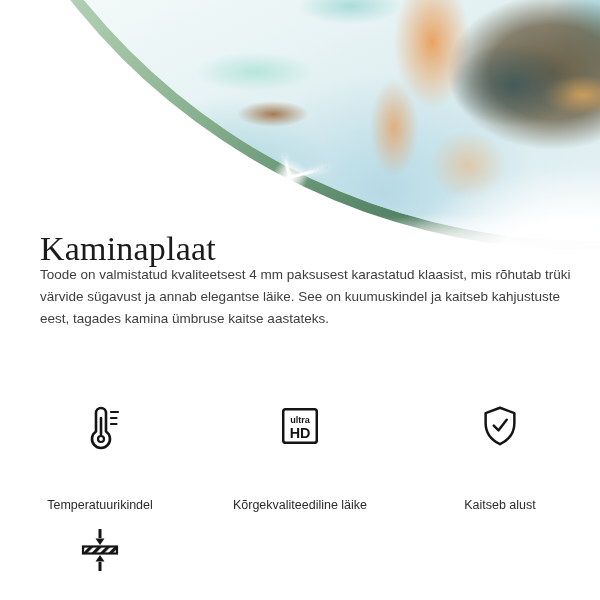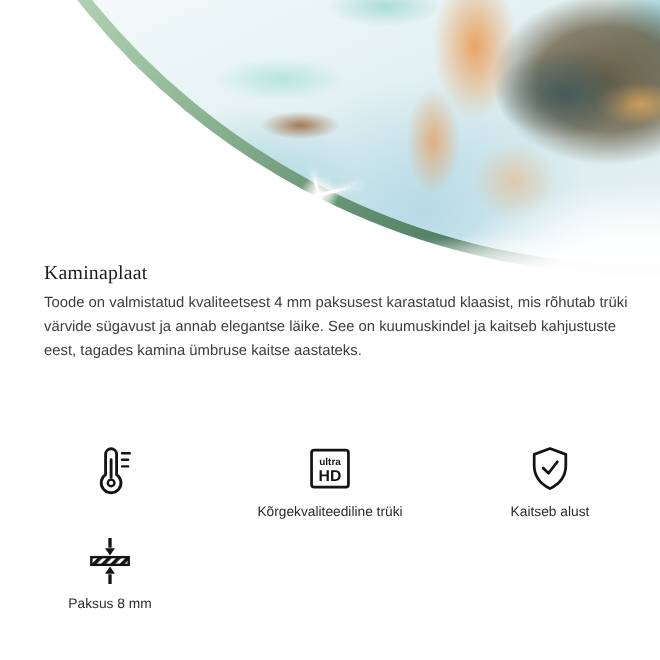--- a/index.html
+++ b/index.html
@@ -71,40 +71,40 @@
     background: linear-gradient(90deg, rgba(255,255,255,0) 0%, #fff 30%, #fff 70%, rgba(255,255,255,0) 100%);
     box-shadow: 0 0 5px rgba(255,255,255,0.9);
   }
 
   
   .content { position: absolute; left: 40px; top: 233px; width: 540px; }
   h1 {
     margin: 0;
     font-family: "Liberation Serif", serif;
     font-weight: 400;
-    font-size: 18px;
+    font-size: 34px;
     line-height: 31px;
     color: #1b1b1b;
     letter-spacing: 0.2px;
   }
   .intro {
     margin: 0 0 0 0;
     font-size: 13.5px;
     line-height: 22px;
     color: #3d3d3d;
   }
 
   
   .features {
     position: absolute; left: 0; top: 402px; width: 600px;
     display: grid;
     grid-template-columns: repeat(3, 1fr);
     row-gap: 14px;
   }
-  .feature { display: flex; flex-direction: column; align-items: center; }
+  .feature { display: flex; flex-direction: column; align-items: center; gap: 40px; }
   .icon-box { height: 48px; display: flex; align-items: center; justify-content: center; }
   .feature .label {
     margin-top: 8px;
     font-size: 12.5px;
     color: #2b2b2b;
     text-align: center;
   }
   .icon-box svg { display: block; }
   .stroke { fill: none; stroke: #141414; stroke-width: 2.6; stroke-linecap: round; stroke-linejoin: round; }
   .thin   { stroke-width: 2.2; }
@@ -135,31 +135,32 @@
 
   <div class="feature">
     <div class="icon-box">
       <svg width="48" height="48" viewBox="0 0 48 48">
         <path class="stroke" d="M20 29.5 L20 11 A5 5 0 0 1 30 11 L30 29.5 A9 9 0 1 1 20 29.5 Z"></path>
         <line class="stroke" x1="25" y1="16" x2="25" y2="32"></line>
         <circle class="stroke thin" cx="25" cy="37" r="3"></circle>
         <path class="stroke thin" d="M35 10 h7 M35 16 h5.5 M35 22 h5.5"></path>
       </svg>
     </div>
+    <div class="label">Temperatuurikindel</div>
   </div>
 
   <div class="feature">
     <div class="icon-box">
       <svg width="46" height="46" viewBox="0 0 48 48">
         <rect class="stroke" x="6.5" y="6.5" width="35" height="35" rx="2.5"></rect>
         <text class="icon-text" x="24" y="21" font-size="9.5">ultra</text>
         <text class="icon-text" x="24" y="36" font-size="15">HD</text>
       </svg>
     </div>
-    <div class="label">Kõrgekvaliteediline trüki</div>
+    <div class="label">Kõrgekvaliteediline läike</div>
   </div>
 
   <div class="feature">
     <div class="icon-box">
       <svg width="46" height="46" viewBox="0 0 48 48">
         <path class="stroke" d="M24 5 L39 10.5 L39 21 C39 31.5 33 38.5 24 43 C15 38.5 9 31.5 9 21 L9 10.5 Z"></path>
         <path class="stroke" d="M17.5 23.5 L22.5 28.5 L31 17.5"></path>
       </svg>
     </div>
     <div class="label">Kaitseb alust</div>

